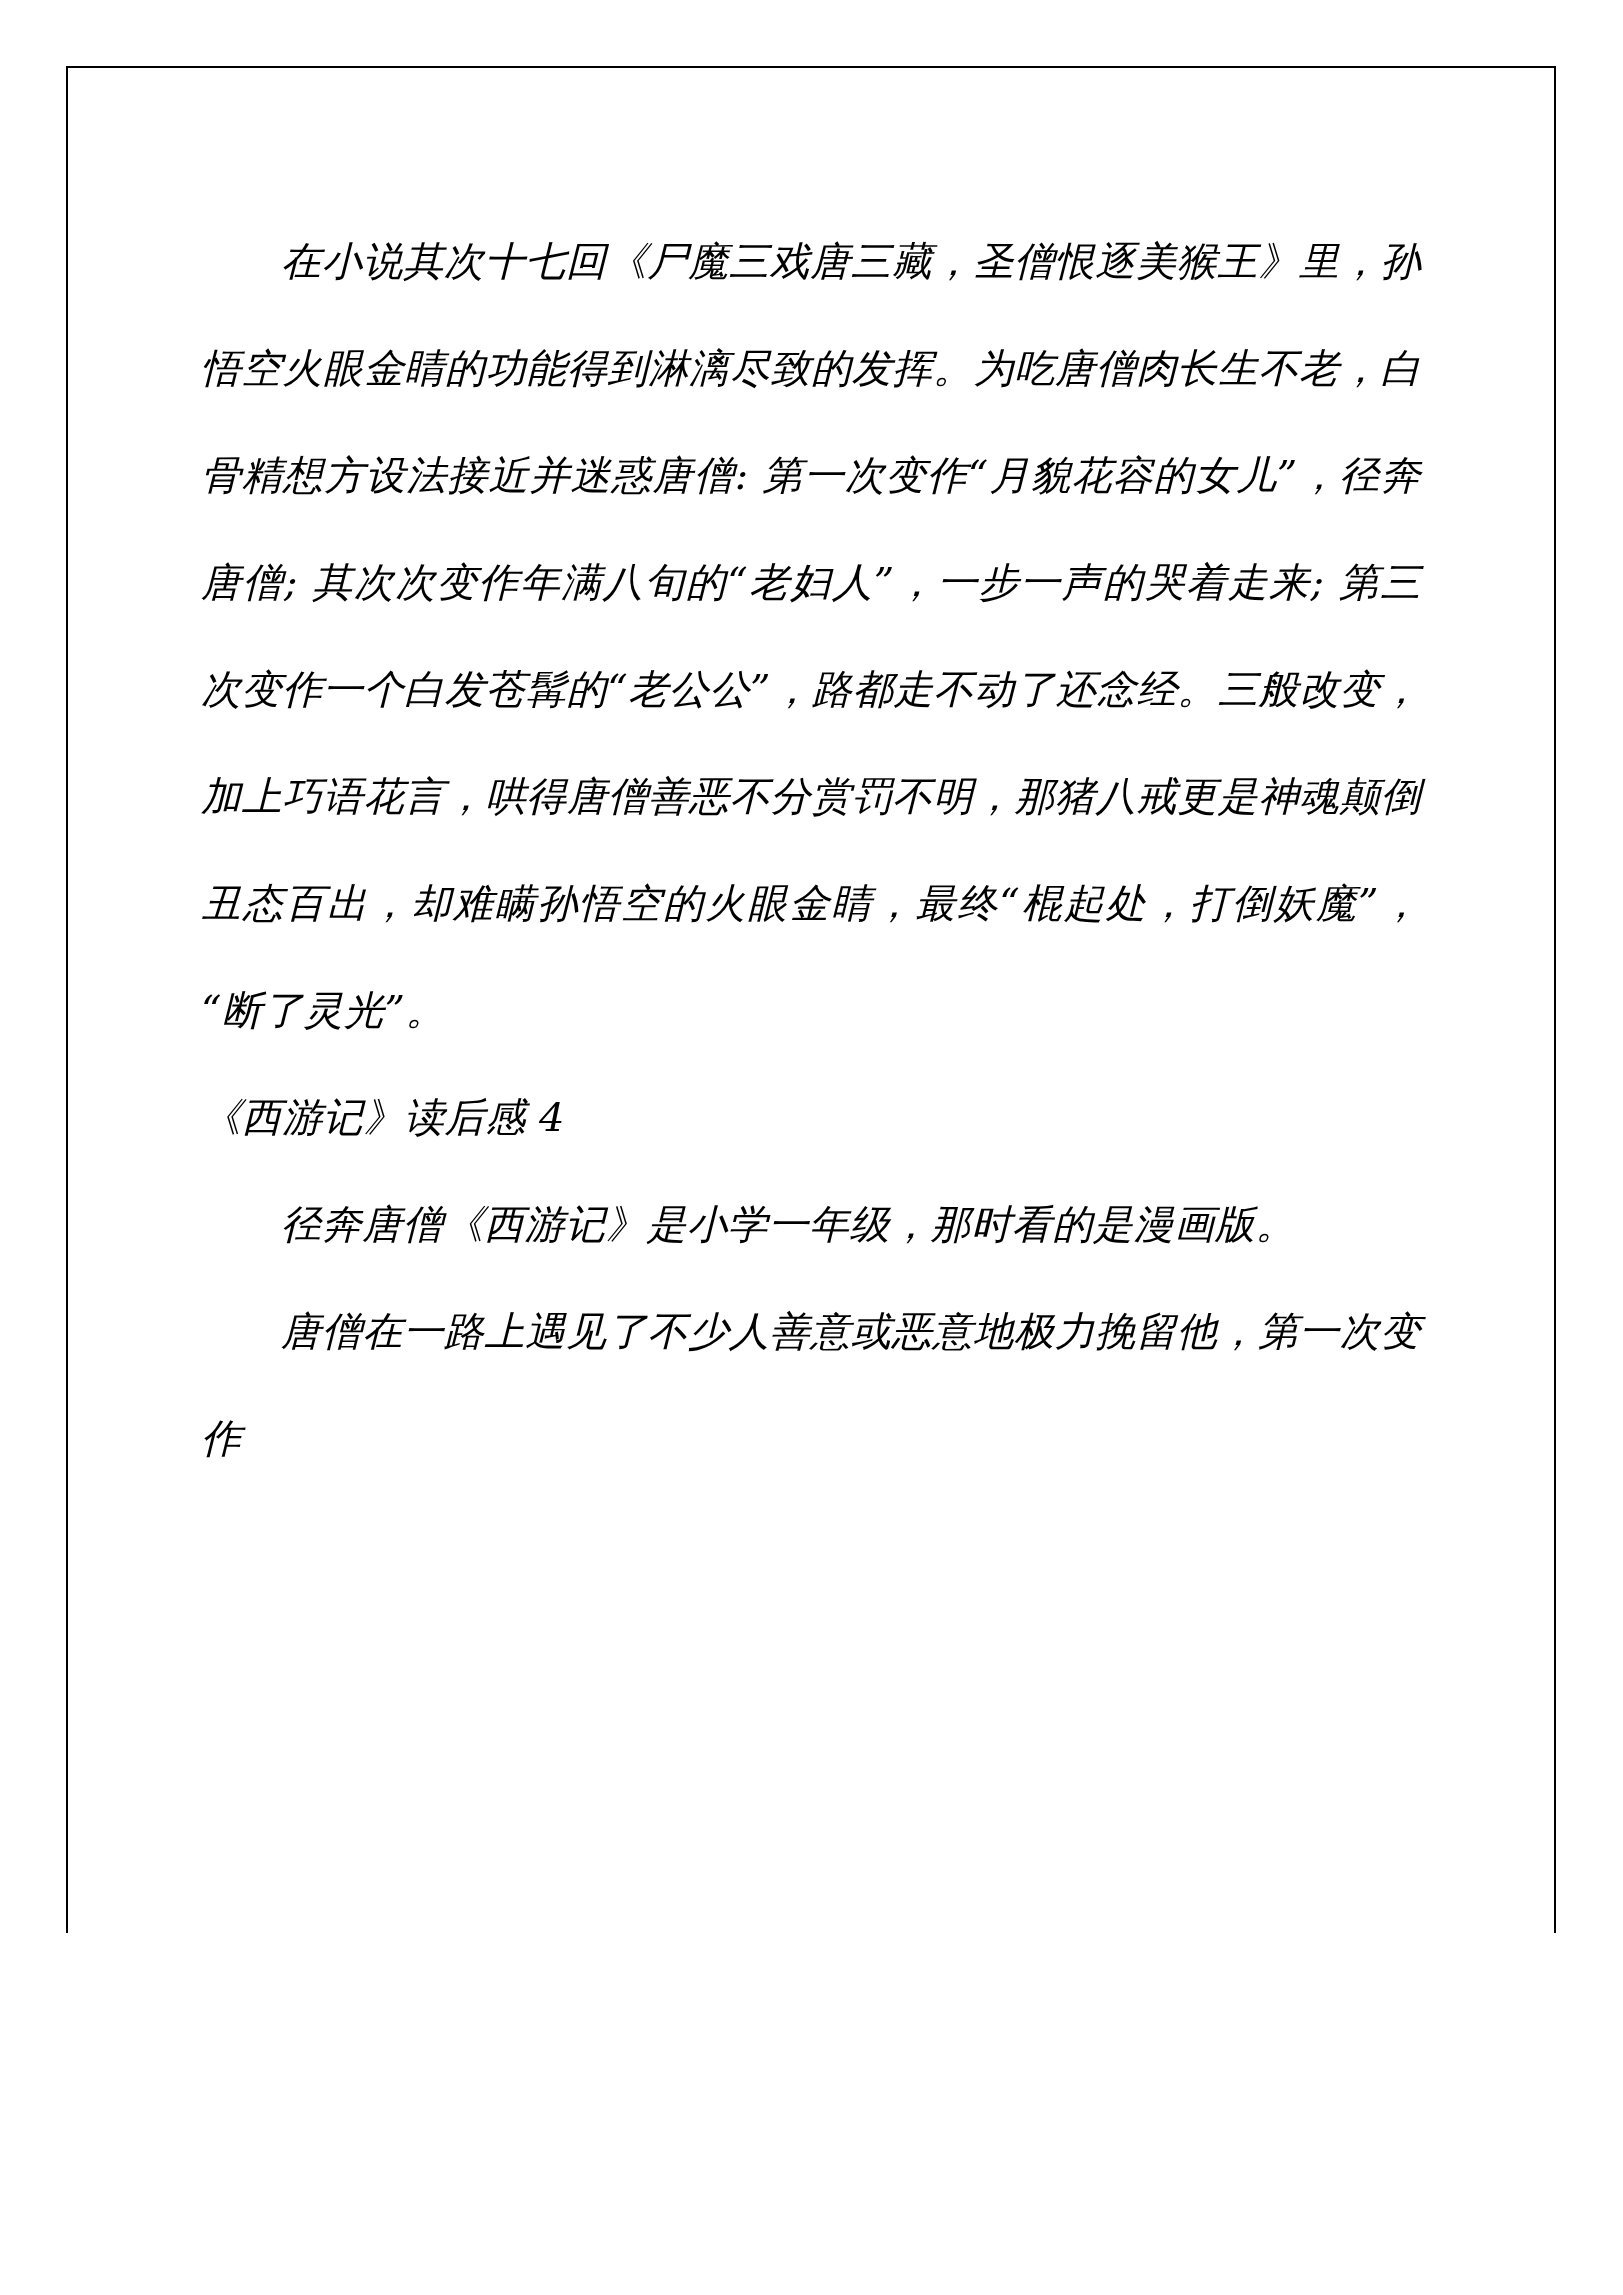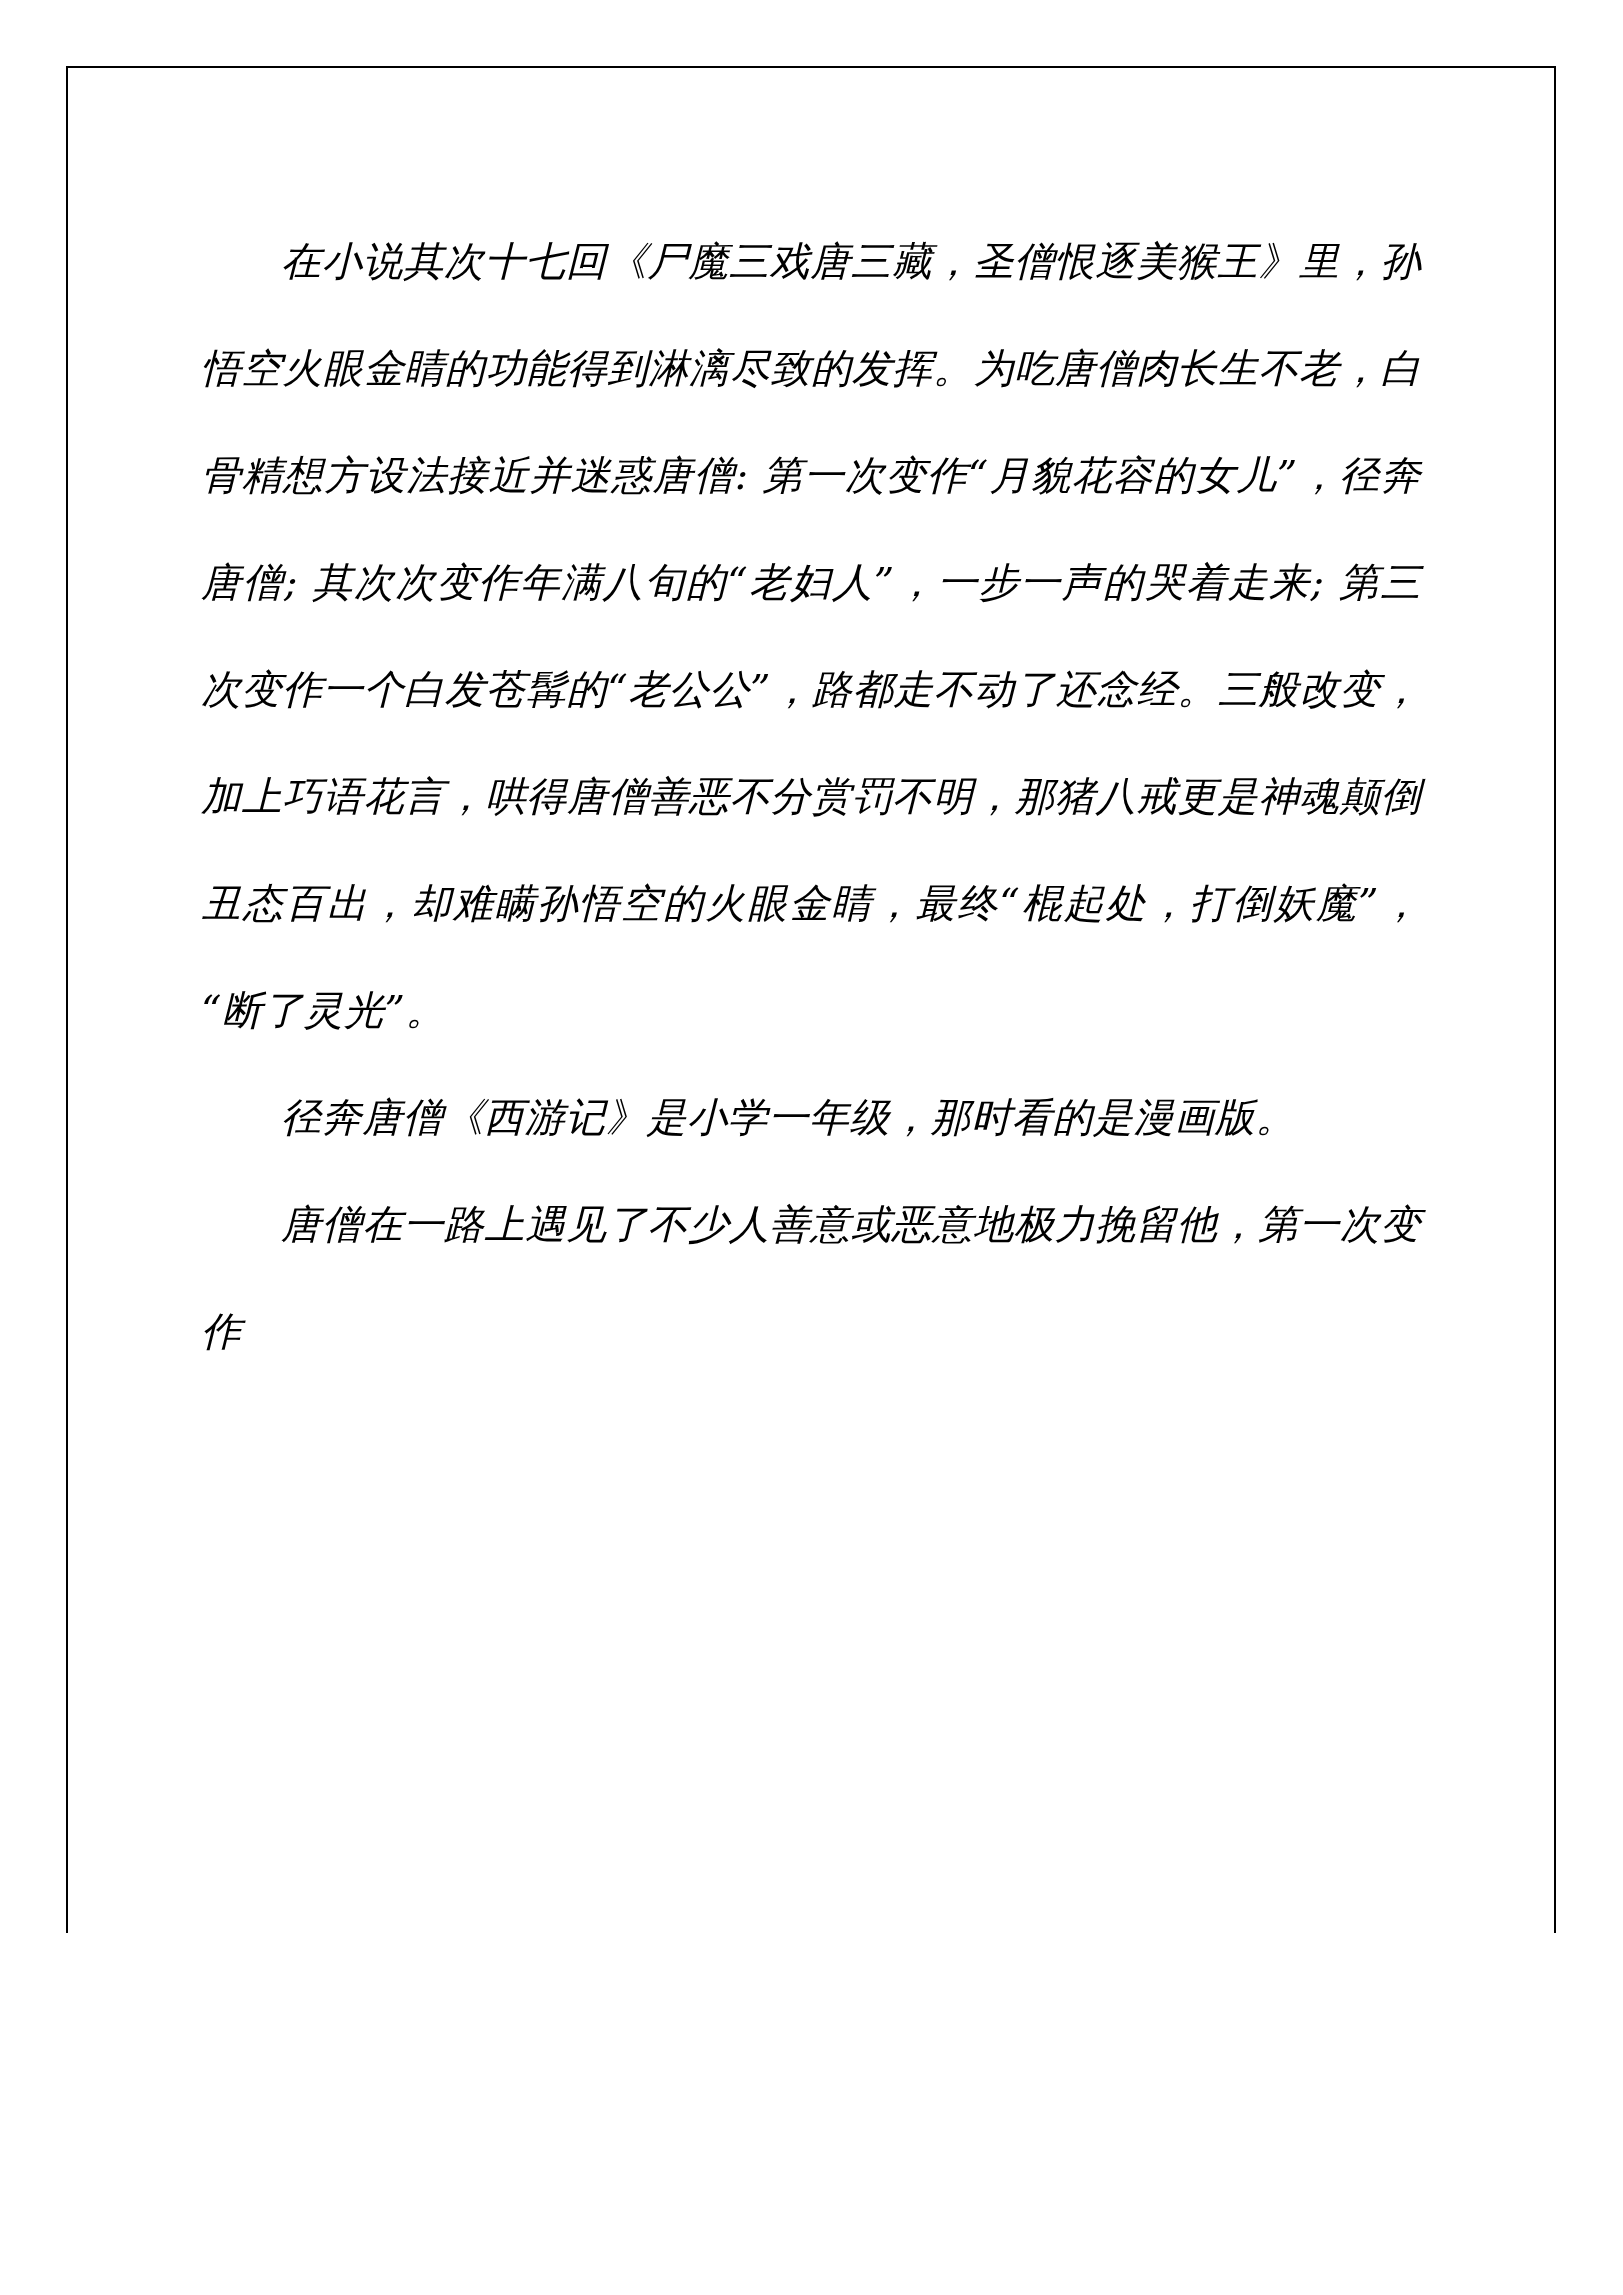--- a/index.html
+++ b/index.html
@@ -63,20 +63,21 @@
 </head>
 <body>
 
 <div class="page">
   <div class="page-border"></div>
 
   <div class="content">
     <p class="para indent">在小说其次十七回《尸魔三戏唐三藏，圣僧恨逐美猴王》里，孙悟空火眼金睛的功能得到淋漓尽致的发挥。为吃唐僧肉长生不老，白骨精想方设法接近并迷惑唐僧: 第一次变作“月貌花容的女儿”，径奔唐僧; 其次次变作年满八旬的“老妇人”，一步一声的哭着走来; 第三次变作一个白发苍髯的“老公公”，路都走不动了还念经。三般改变，加上巧语花言，哄得唐僧善恶不分赏罚不明，那猪八戒更是神魂颠倒丑态百出，却难瞒孙悟空的火眼金睛，最终“棍起处，打倒妖魔”，“断了灵光”。</p>
 
 
+    <p class="para heading">《西游记》读后感 4</p>
 
     <p class="para indent">径奔唐僧《西游记》是小学一年级，那时看的是漫画版。</p>
 
 
     <p class="para indent">唐僧在一路上遇见了不少人善意或恶意地极力挽留他，第一次变作</p>
   </div>
 
   <div class="footer">第1页  共1页</div>
 </div>
 

